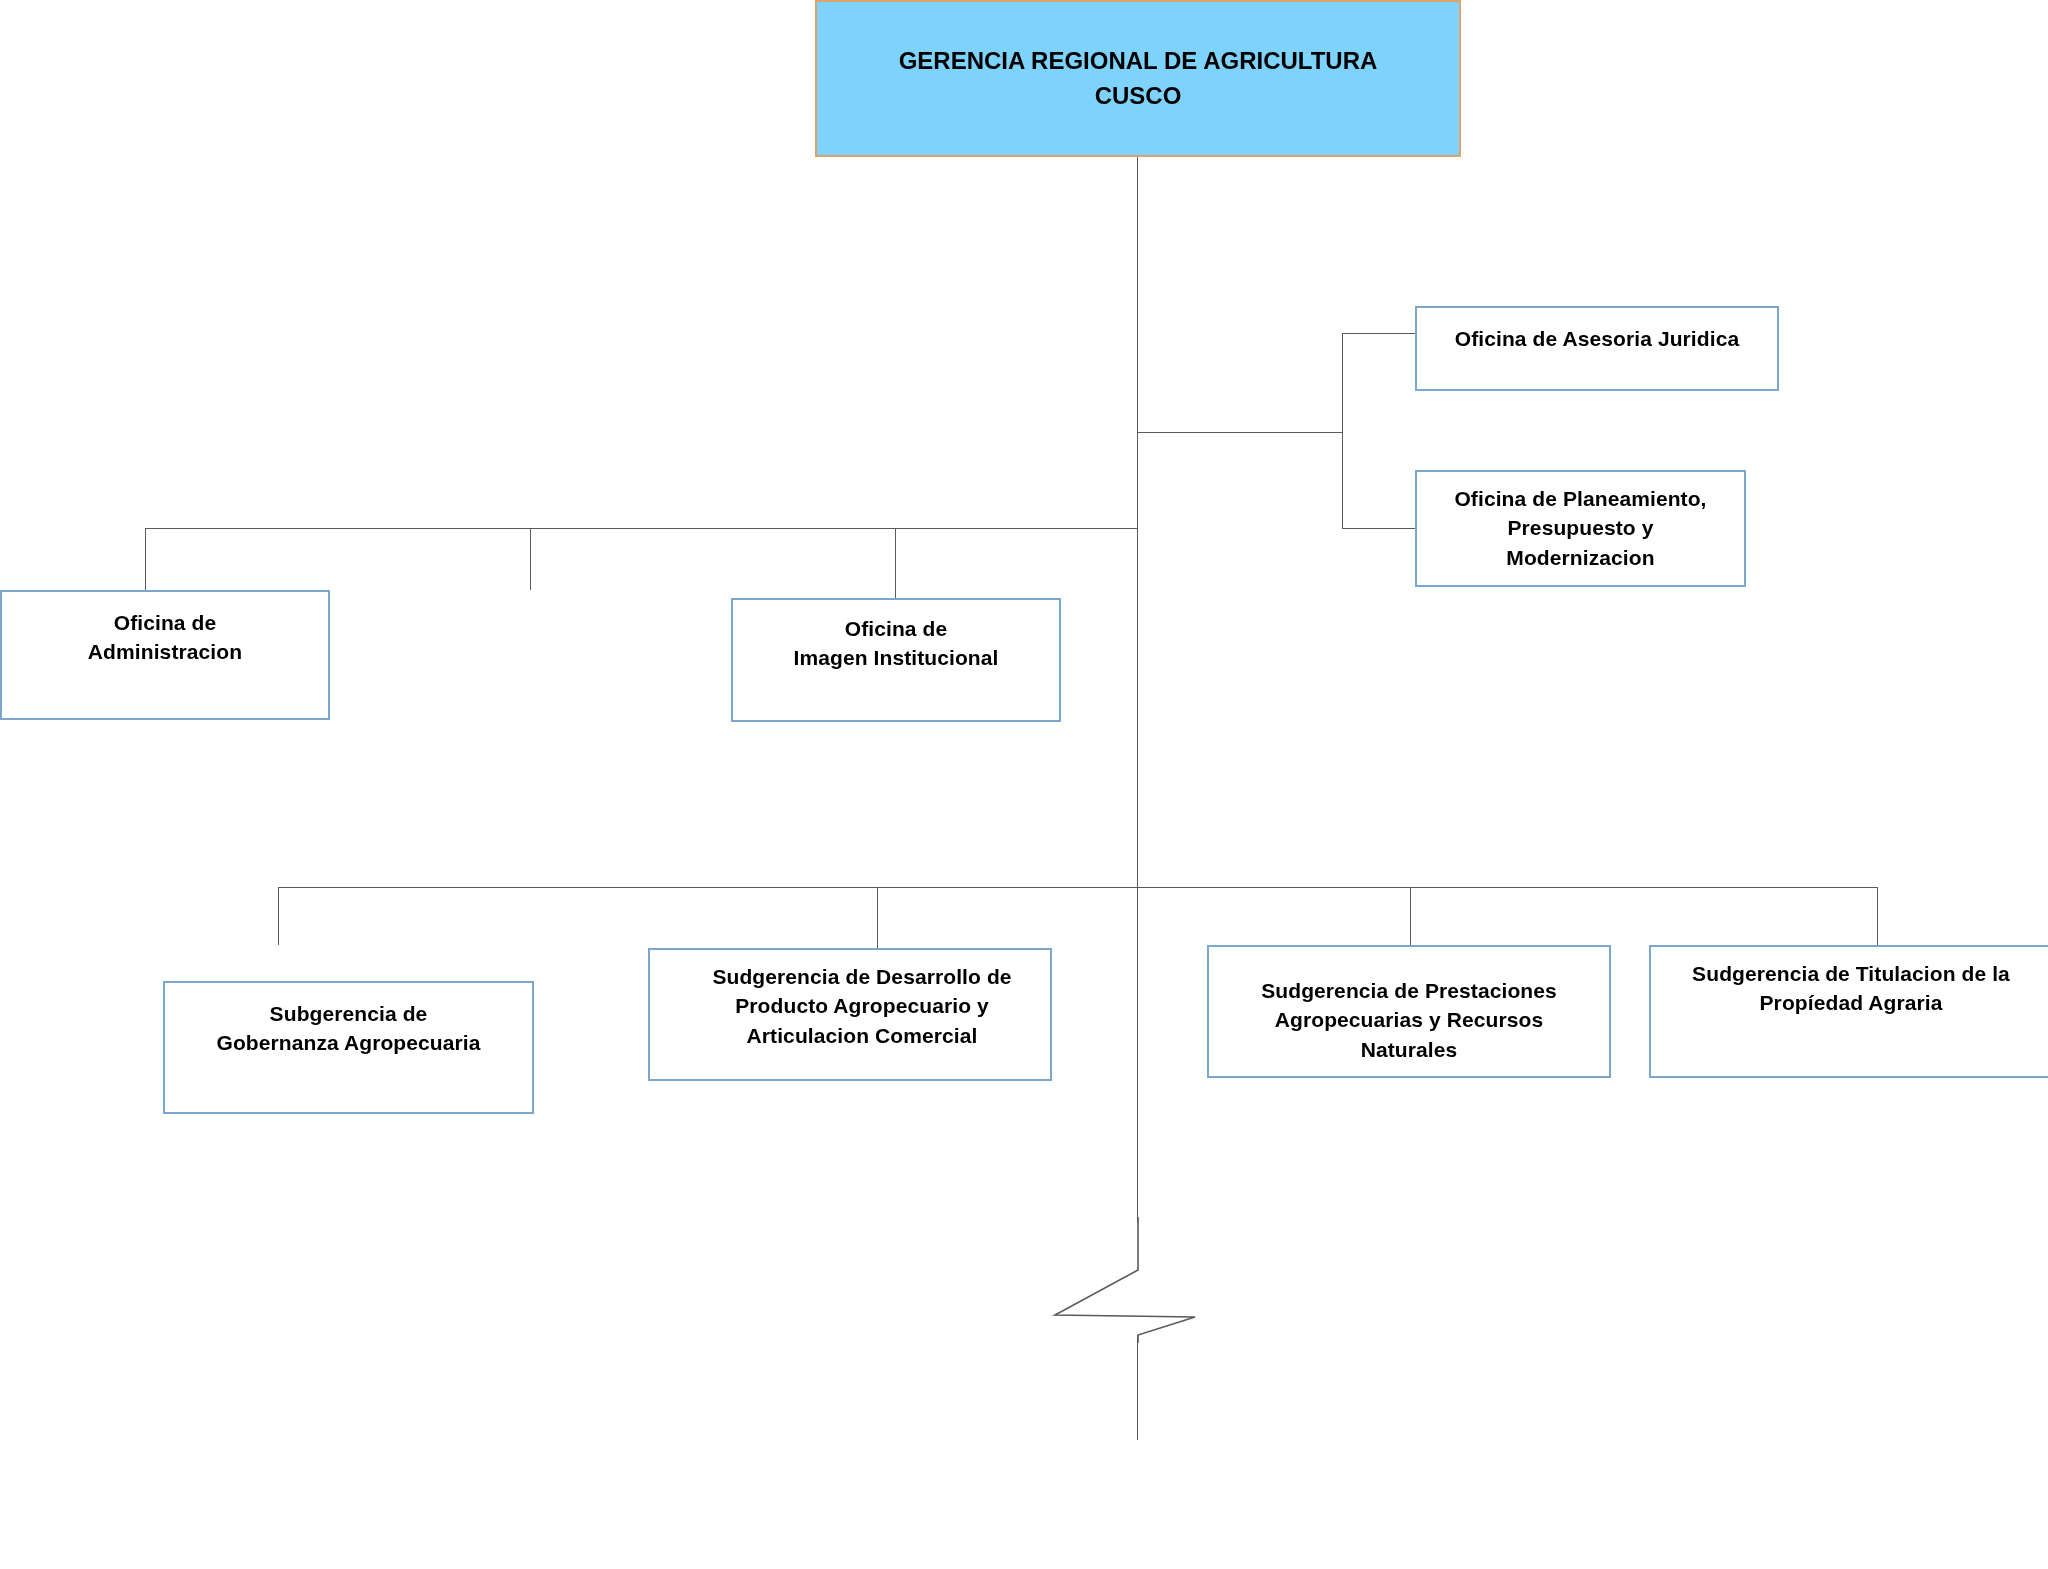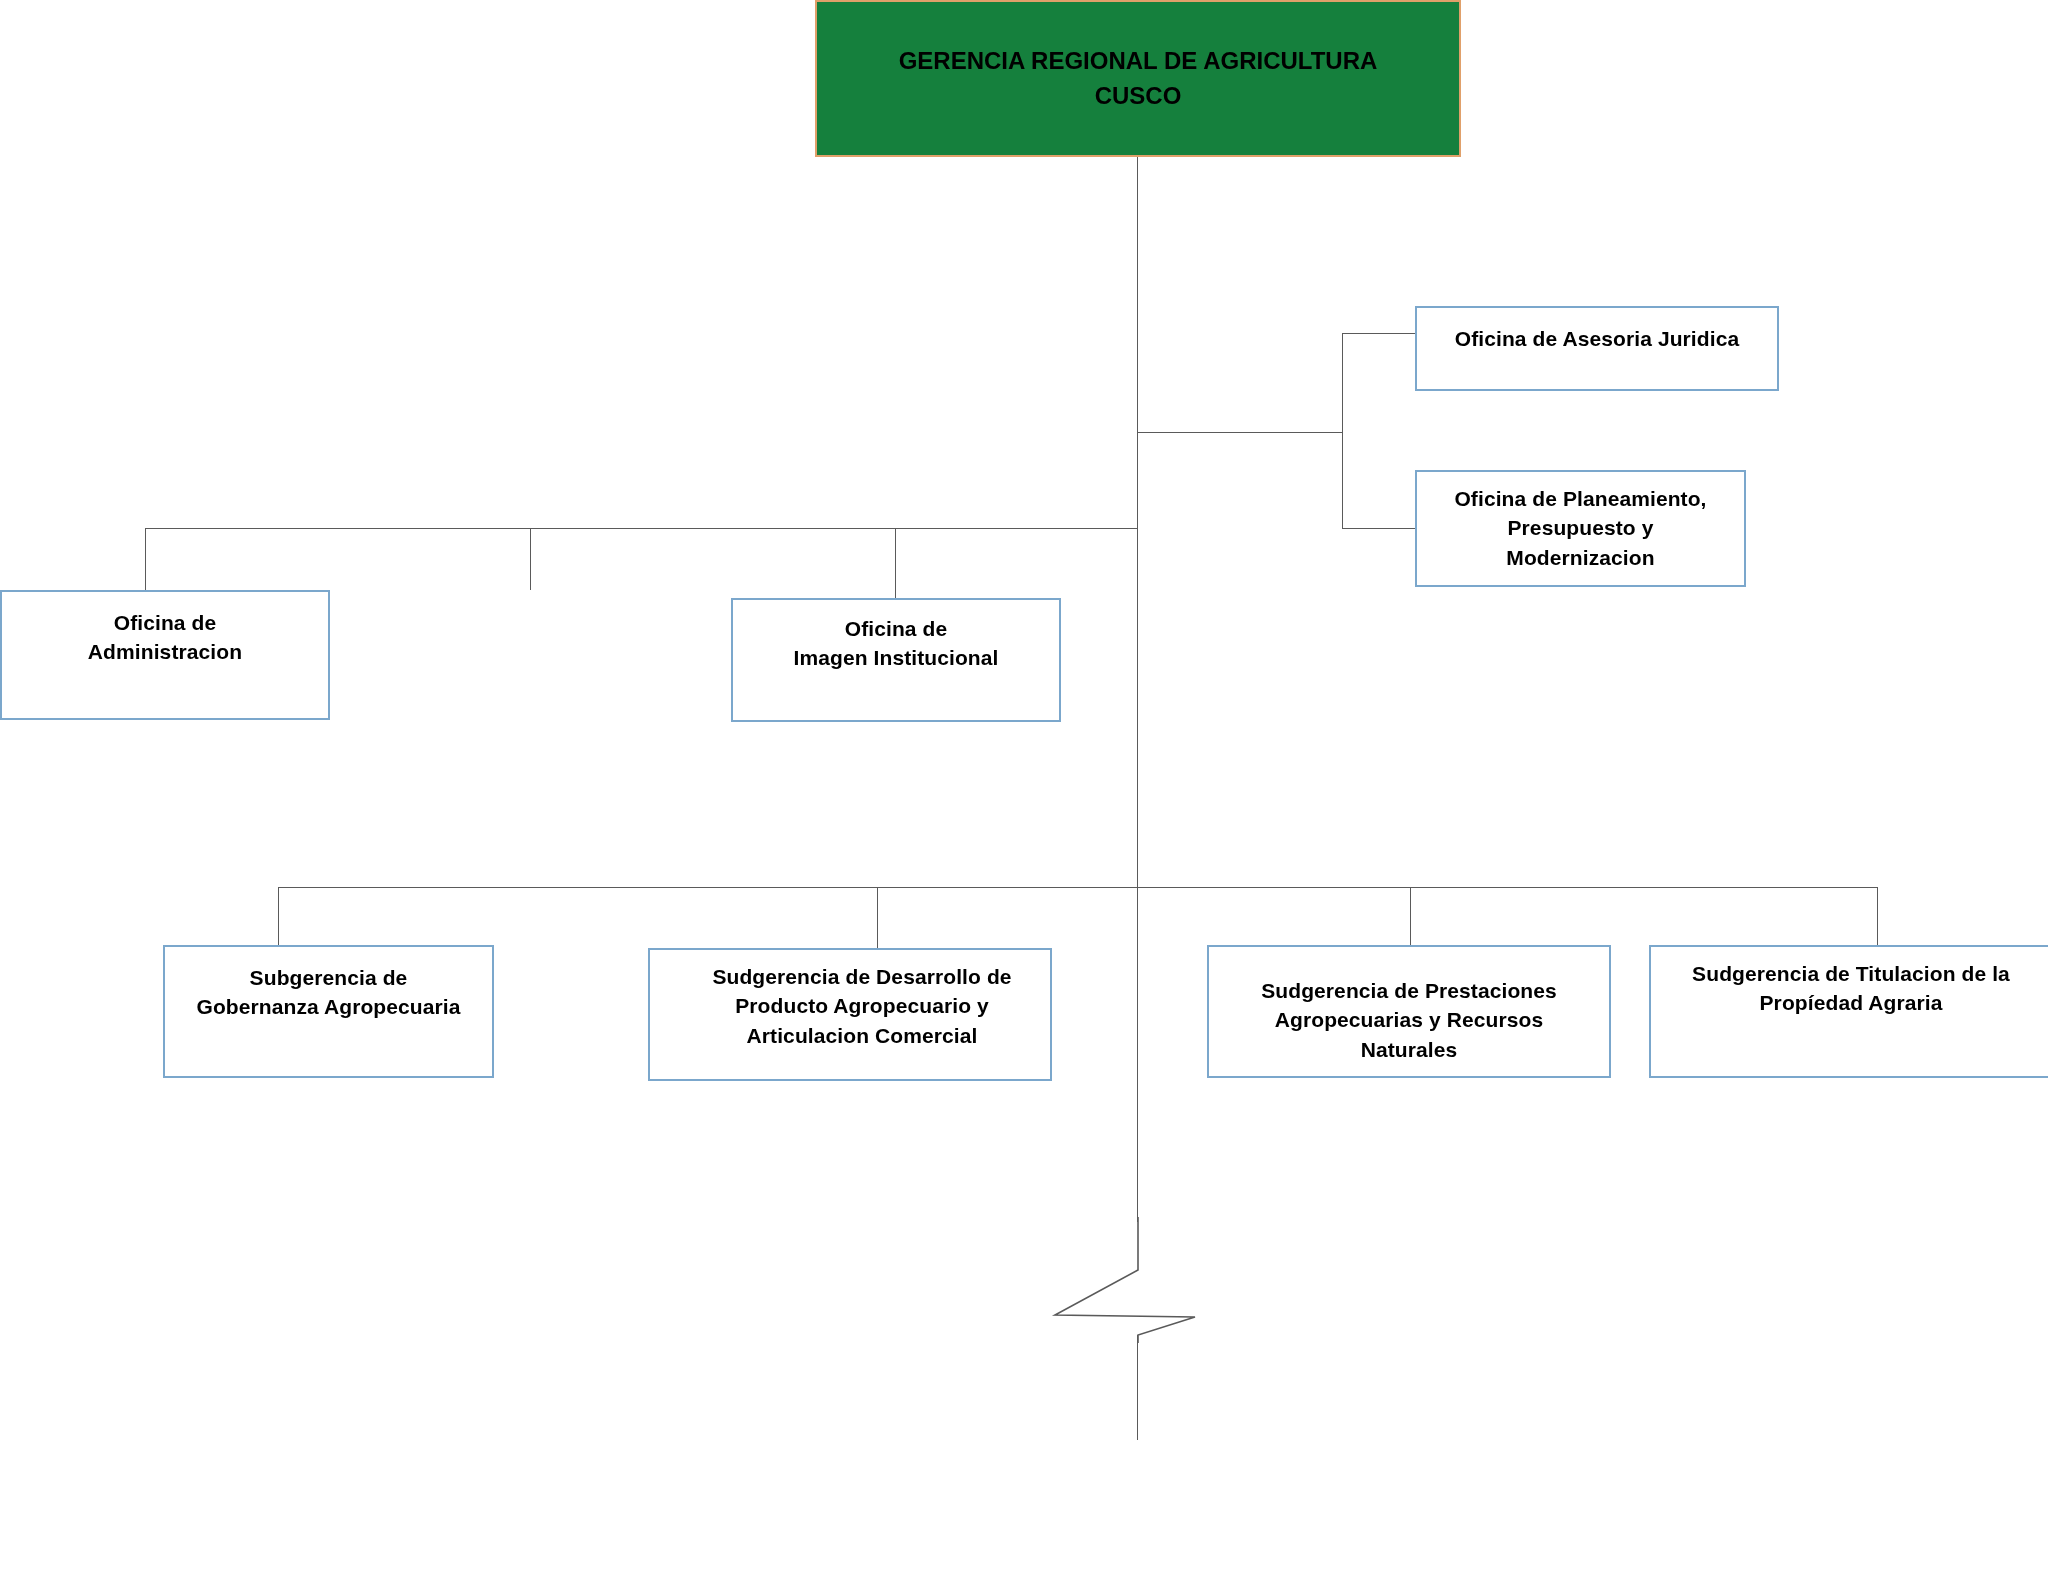--- a/index.html
+++ b/index.html
@@ -37,21 +37,21 @@
     font-size: 21px;
     line-height: 1.40;
     letter-spacing: 0.1px;
     white-space: pre-line;
     padding-top: 14px;
   }
   
   .root-node {
     position: absolute;
     box-sizing: border-box;
-    background: #15803d;
+    background: #7dd3fc;
     border: 2px solid #E0A06A;
     display: flex;
     justify-content: center;
     align-items: center;
   }
   .root-node .node-label {
     display: block;
     width: 100%;
     text-align: center;
     font-weight: bold;
@@ -152,21 +152,21 @@
     <span class="node-label" style="padding-top:14px;">Oficina de
 Imagen Institucional</span>
   </div>
 
   <div class="line-h" style="left:278px; top:887px; width:1600px;"></div>
   <div class="line-v" style="left:278px; top:887px; height:58px;"></div>
   <div class="line-v" style="left:877px; top:887px; height:61px;"></div>
   <div class="line-v" style="left:1410px; top:887px; height:58px;"></div>
   <div class="line-v" style="left:1877px; top:887px; height:58px;"></div>
 
-  <div class="node" style="left:163px; top:945px; width:331px; height:133px;">
+  <div class="node" style="left:163px; top:981px; width:371px; height:133px;">
     <span class="node-label" style="padding-top:16px;">Subgerencia de
 Gobernanza Agropecuaria</span>
   </div>
 
   <div class="node" style="left:648px; top:948px; width:404px; height:133px;padding-left:24px;">
     <span class="node-label" style="padding-top:12px;">Sudgerencia de Desarrollo de
 Producto Agropecuario y
 Articulacion Comercial</span>
   </div>
 

